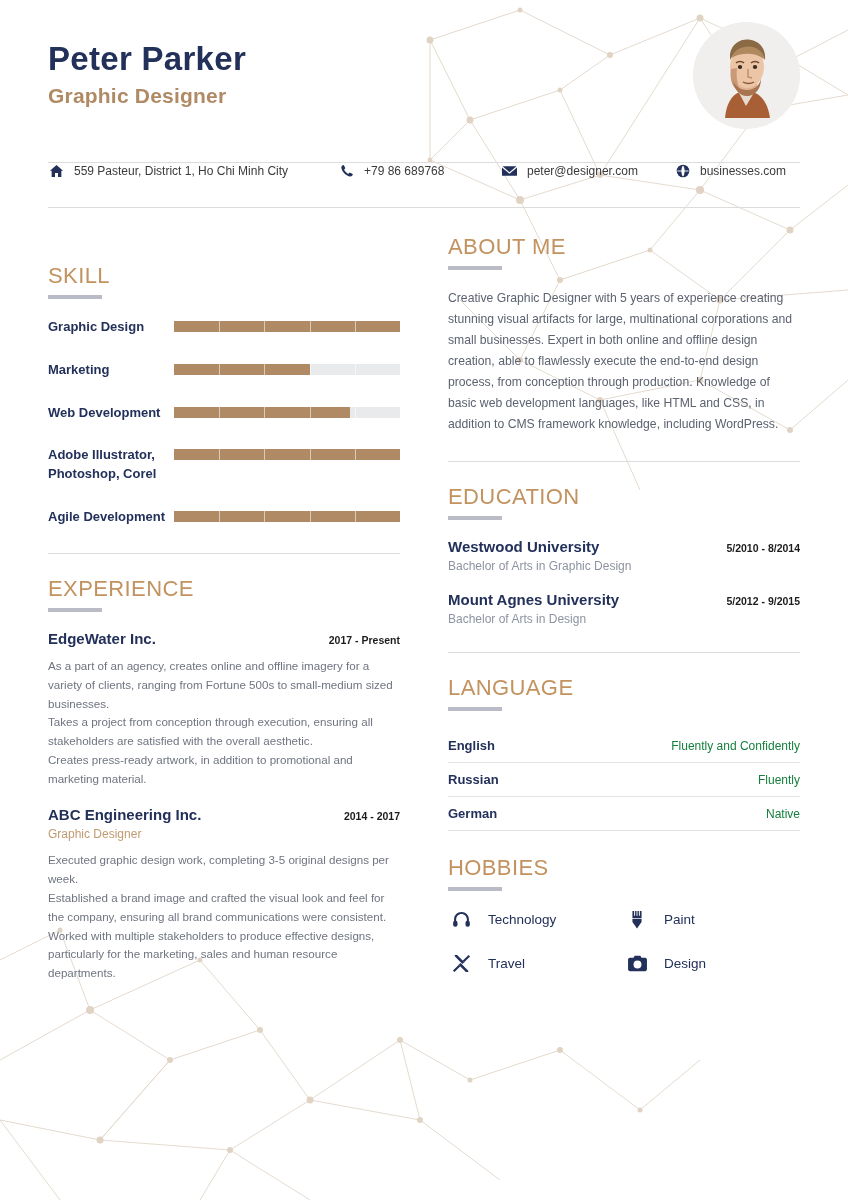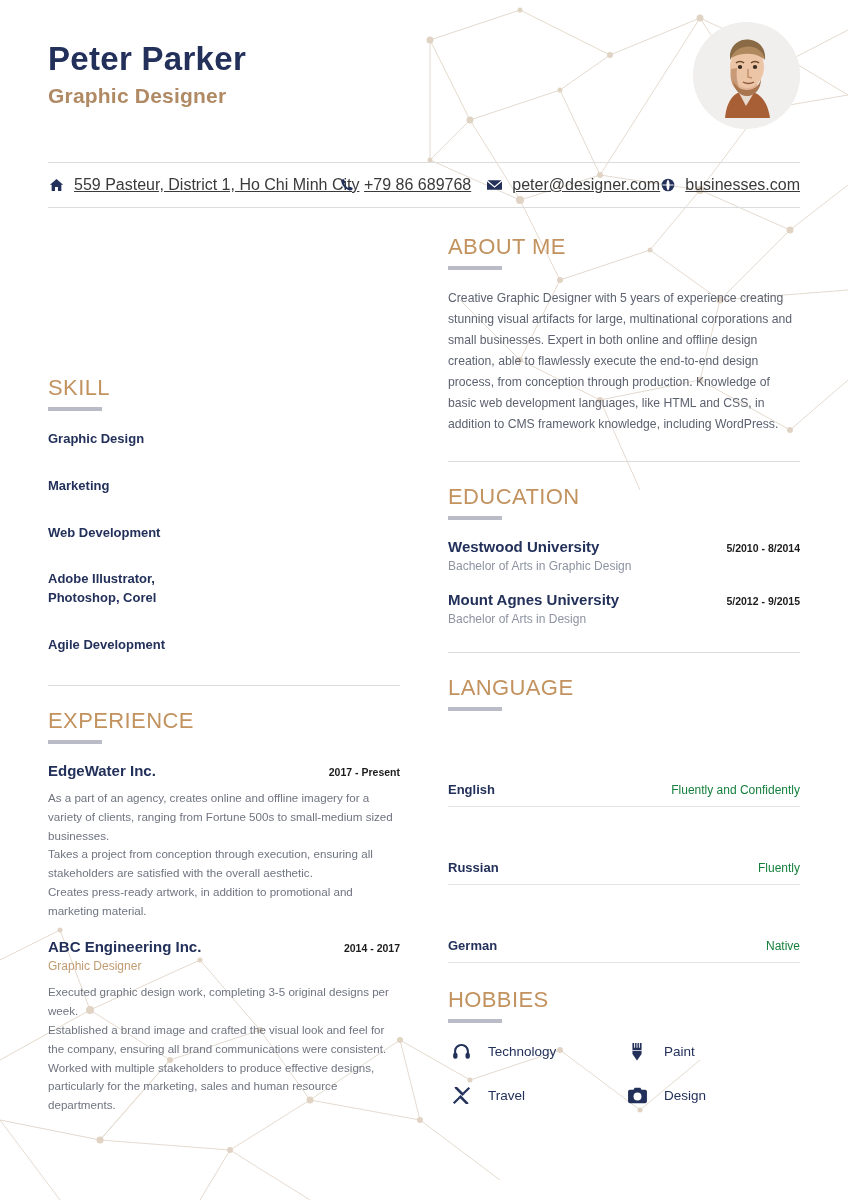--- a/index.html
+++ b/index.html
@@ -26,22 +26,22 @@
   }
   .avatar {
     position:absolute; right:0px; top:22px;
     width:107px; height:107px; border-radius:50%;
     background:#f1efed; overflow:hidden;
   }
   .avatar svg { display:block; }
 
   
   .contact-row {
-    display:flex; align-items:center;
-    height:44px; font-size:16px; color:#3a3a3a;text-decoration:underline;
+    display:flex; align-items:flex-start;
+    height:44px; font-size:12px; color:#3a3a3a;
   }
   .contact-item { display:flex; align-items:center; }
   .contact-item .ic {
     width:17px; height:15px; margin-right:9px;
     display:flex; align-items:center; justify-content:center;
     color:#22305a; flex:none;
   }
   .contact-item .tx { white-space:nowrap; }
   #c0 { width:290px; }
   #c1 { width:163px; }
@@ -61,21 +61,21 @@
     font-weight:normal;
   }
   .sec-underline {
     width:54px; height:4px; background:#b9bcc6;
     margin-top:6px; margin-bottom:18px;
   }
   .sec { margin-bottom:4px; }
   .sec-div { height:1px; background:#dcdcdc; margin:26px 0 22px 0; }
 
   
-  .skill-row { display:flex; align-items:flex-start; margin-bottom:23px;flex-direction:column; }
+  .skill-row { display:flex; align-items:flex-start; margin-bottom:23px; }
   .skill-name {
     width:126px; flex:none; font-size:13px; font-weight:bold;
     color:#22305a; line-height:1.45; padding-top:1px;
   }
   .skill-bar-wrap {
     flex:1; height:11px; background:#e8eaec;
     position:relative; margin-top:4px;
   }
   .skill-bar-fill { height:100%; background:#b08a64; }
   .skill-bar-wrap .seg {
@@ -106,21 +106,21 @@
     font-size:11.6px; line-height:1.62; color:#6f7480;
     margin-top:10px; white-space:pre-line;
   }
 
   
   .lang-row {
     display:flex; justify-content:space-between; align-items:baseline;
     padding:9px 0 9px 0;
   }
   .lang-row + .lang-row { border-top:1px solid #e3e3e3; }
-  .lang-name { font-size:13px; font-weight:bold; color:#22305a;margin-top:44px; }
+  .lang-name { font-size:13px; font-weight:bold; color:#22305a; }
   .lang-level { font-size:12px; color:#15803d; }
   .lang-end { height:1px; background:#e3e3e3; margin-top:0; }
 
   
   .hobby-grid { display:flex; flex-wrap:wrap; }
   .hobby { width:50%; display:flex; align-items:center; margin-bottom:22px; }
   .hobby .ic {
     width:26px; height:22px; color:#22305a; flex:none;
     display:flex; align-items:center; justify-content:center;
     margin-right:14px;

